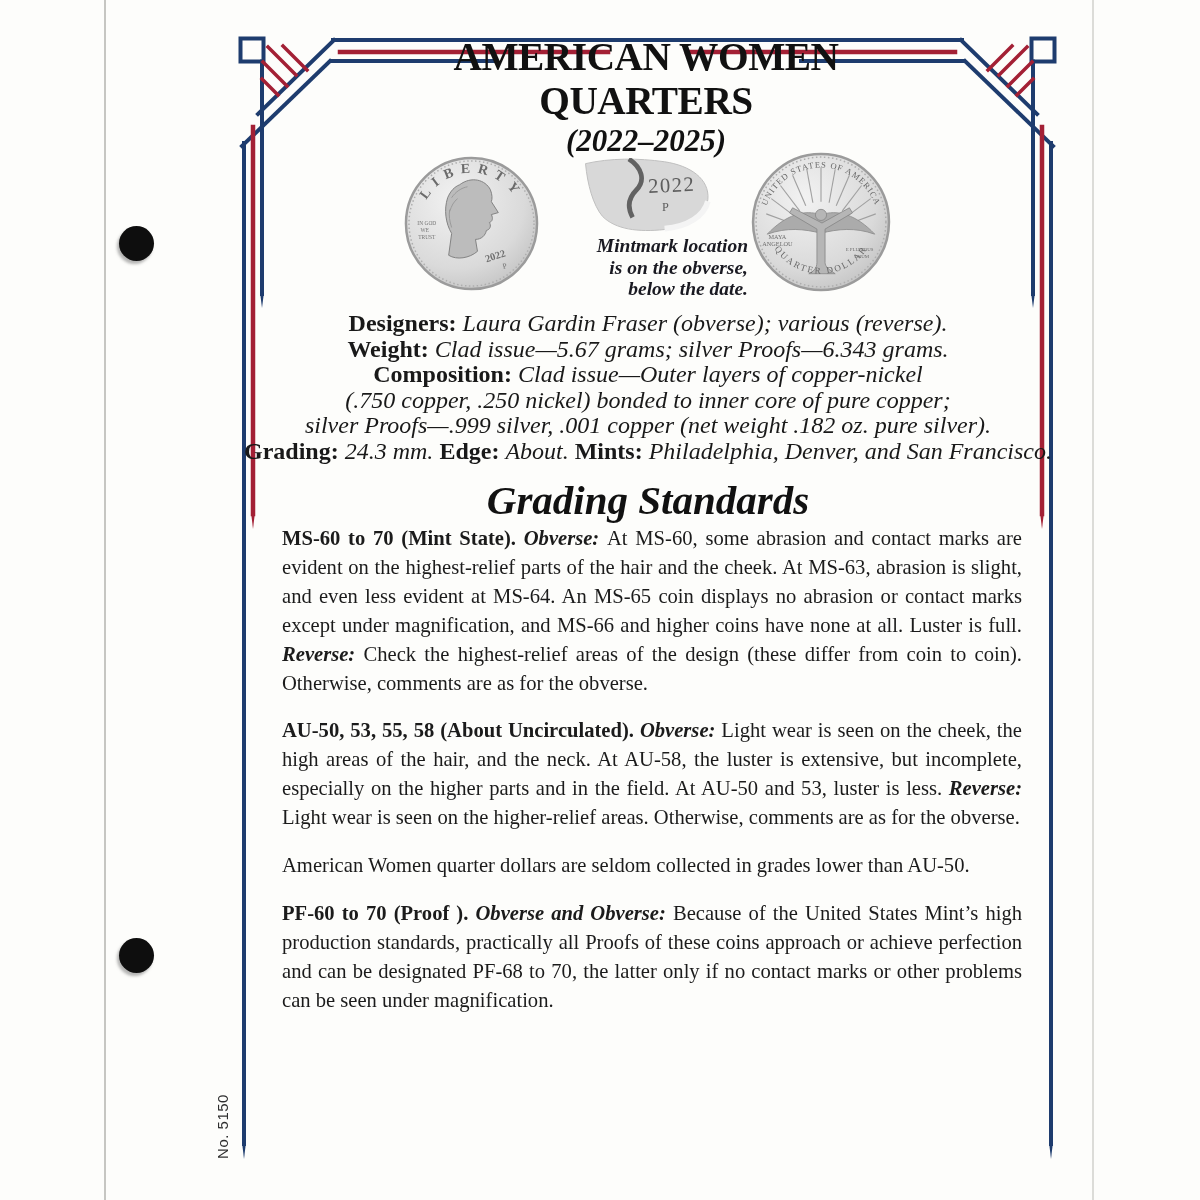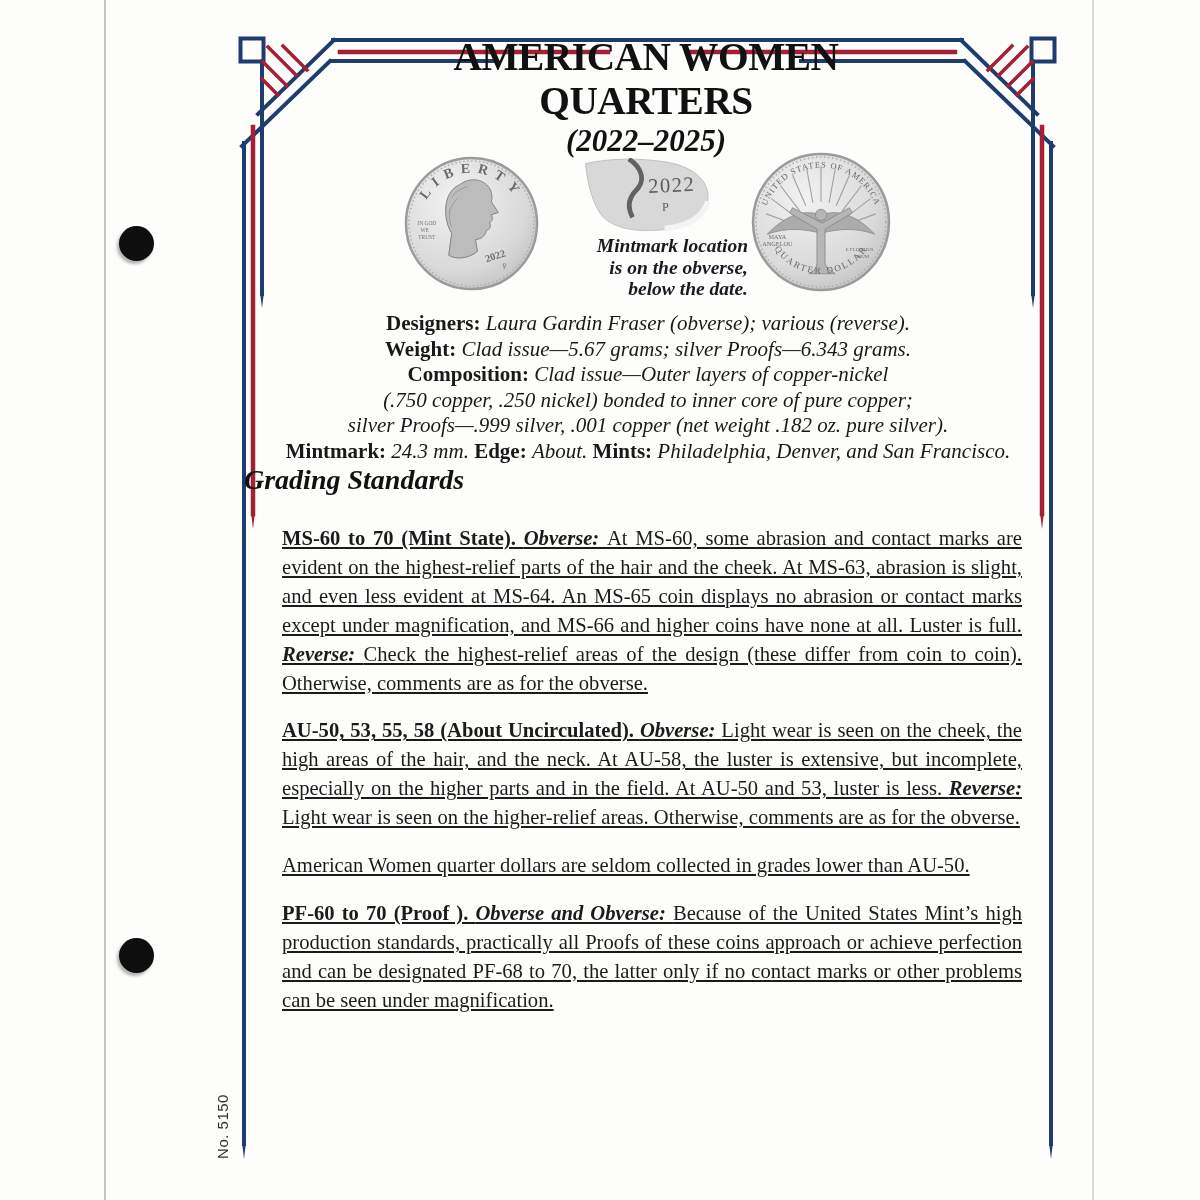--- a/index.html
+++ b/index.html
@@ -22,25 +22,25 @@
   .title-l3{font-weight:bold;font-style:italic;font-size:31px;color:#111;}
 
   .coin{position:absolute;}
   .coin-obverse{left:402px;top:154px;}
   .mintmark-detail{left:580px;top:158px;}
   .coin-reverse{left:750px;top:151px;}
   .mint-caption{position:absolute;left:548px;top:235px;width:200px;text-align:right;
         font-weight:bold;font-style:italic;font-size:19.5px;line-height:21.5px;color:#191921;}
 
   .specs{position:absolute;left:244px;top:311px;width:808px;text-align:center;
-        font-size:21px;line-height:25.6px;color:#191919;}
-  .grading-heading{position:absolute;left:244px;top:464px;width:808px;
-        font-weight:bold;font-style:italic;font-size:28px;color:#111;}
+        font-size:24px;line-height:25.6px;color:#191919;}
+  .grading-heading{position:absolute;left:244px;top:476px;width:808px;text-align:center;
+        font-weight:bold;font-style:italic;font-size:41px;color:#111;}
   .body-text{position:absolute;left:282px;top:524px;width:740px;
-        font-size:20.6px;line-height:28.9px;color:#1b1b1b;text-decoration:underline;}
+        font-size:20.6px;line-height:28.9px;color:#1b1b1b;}
   .body-text p{margin:0 0 19px 0;text-align:justify;}
   .body-text p.no-just{text-align:left;}
 
   .seg-b{font-weight:bold;}
   .seg-bi{font-weight:bold;font-style:italic;}
   .seg-i{font-style:italic;}
   .seg-n{}
 
   .catalog-no{position:absolute;left:162px;top:1118px;width:120px;text-align:center;
         transform:rotate(-90deg);font-family:"Liberation Sans", sans-serif;
@@ -175,21 +175,21 @@
       <text x="110" y="105">UNUM</text>
     </g>
   </svg>
 
   <div class="specs">
     <div><span class="seg-b">Designers: </span><span class="seg-i">Laura Gardin Fraser (obverse); various (reverse).</span></div>
     <div><span class="seg-b">Weight: </span><span class="seg-i">Clad issue—5.67 grams; silver Proofs—6.343 grams.</span></div>
     <div><span class="seg-b">Composition: </span><span class="seg-i">Clad issue—Outer layers of copper-nickel</span></div>
     <div><span class="seg-i">(.750 copper, .250 nickel) bonded to inner core of pure copper;</span></div>
     <div><span class="seg-i">silver Proofs—.999 silver, .001 copper (net weight .182 oz. pure silver).</span></div>
-    <div><span class="seg-b">Mintmark: </span><span class="seg-i">24.3 mm. </span><span class="seg-b">Edge: </span><span class="seg-i">About. </span><span class="seg-b">Mints: </span><span class="seg-i">Philadelphia, Denver, and San Francisco.</span></div>
+    <div><span class="seg-b">Grading: </span><span class="seg-i">24.3 mm. </span><span class="seg-b">Edge: </span><span class="seg-i">About. </span><span class="seg-b">Mints: </span><span class="seg-i">Philadelphia, Denver, and San Francisco.</span></div>
   </div>
 
   <div class="grading-heading">Grading Standards</div>
 
   <div class="body-text">
     <p><span class="seg-b">MS-60 to 70 (Mint State). </span><span class="seg-bi">Obverse: </span><span class="seg-n">At MS-60, some abrasion and contact marks are evident on the highest-relief parts of the hair and the cheek. At MS-63, abrasion is slight, and even less evident at MS-64. An MS-65 coin displays no abrasion or contact marks except under magnification, and MS-66 and higher coins have none at all. Luster is full. </span><span class="seg-bi">Reverse: </span><span class="seg-n">Check the highest-relief areas of the design (these differ from coin to coin). Otherwise, comments are as for the obverse.</span></p>
     <p><span class="seg-b">AU-50, 53, 55, 58 (About Uncirculated). </span><span class="seg-bi">Obverse: </span><span class="seg-n">Light wear is seen on the cheek, the high areas of the hair, and the neck. At AU-58, the luster is extensive, but incomplete, especially on the higher parts and in the field. At AU-50 and 53, luster is less. </span><span class="seg-bi">Reverse: </span><span class="seg-n">Light wear is seen on the higher-relief areas. Otherwise, comments are as for the obverse.</span></p>
     <p class="no-just"><span class="seg-n">American Women quarter dollars are seldom collected in grades lower than AU-50.</span></p>
     <p><span class="seg-b">PF-60 to 70 (Proof ). </span><span class="seg-bi">Obverse and Obverse: </span><span class="seg-n">Because of the United States Mint’s high production standards, practically all Proofs of these coins approach or achieve perfection and can be designated PF-68 to 70, the latter only if no contact marks or other problems can be seen under magnification.</span></p>
   </div>

